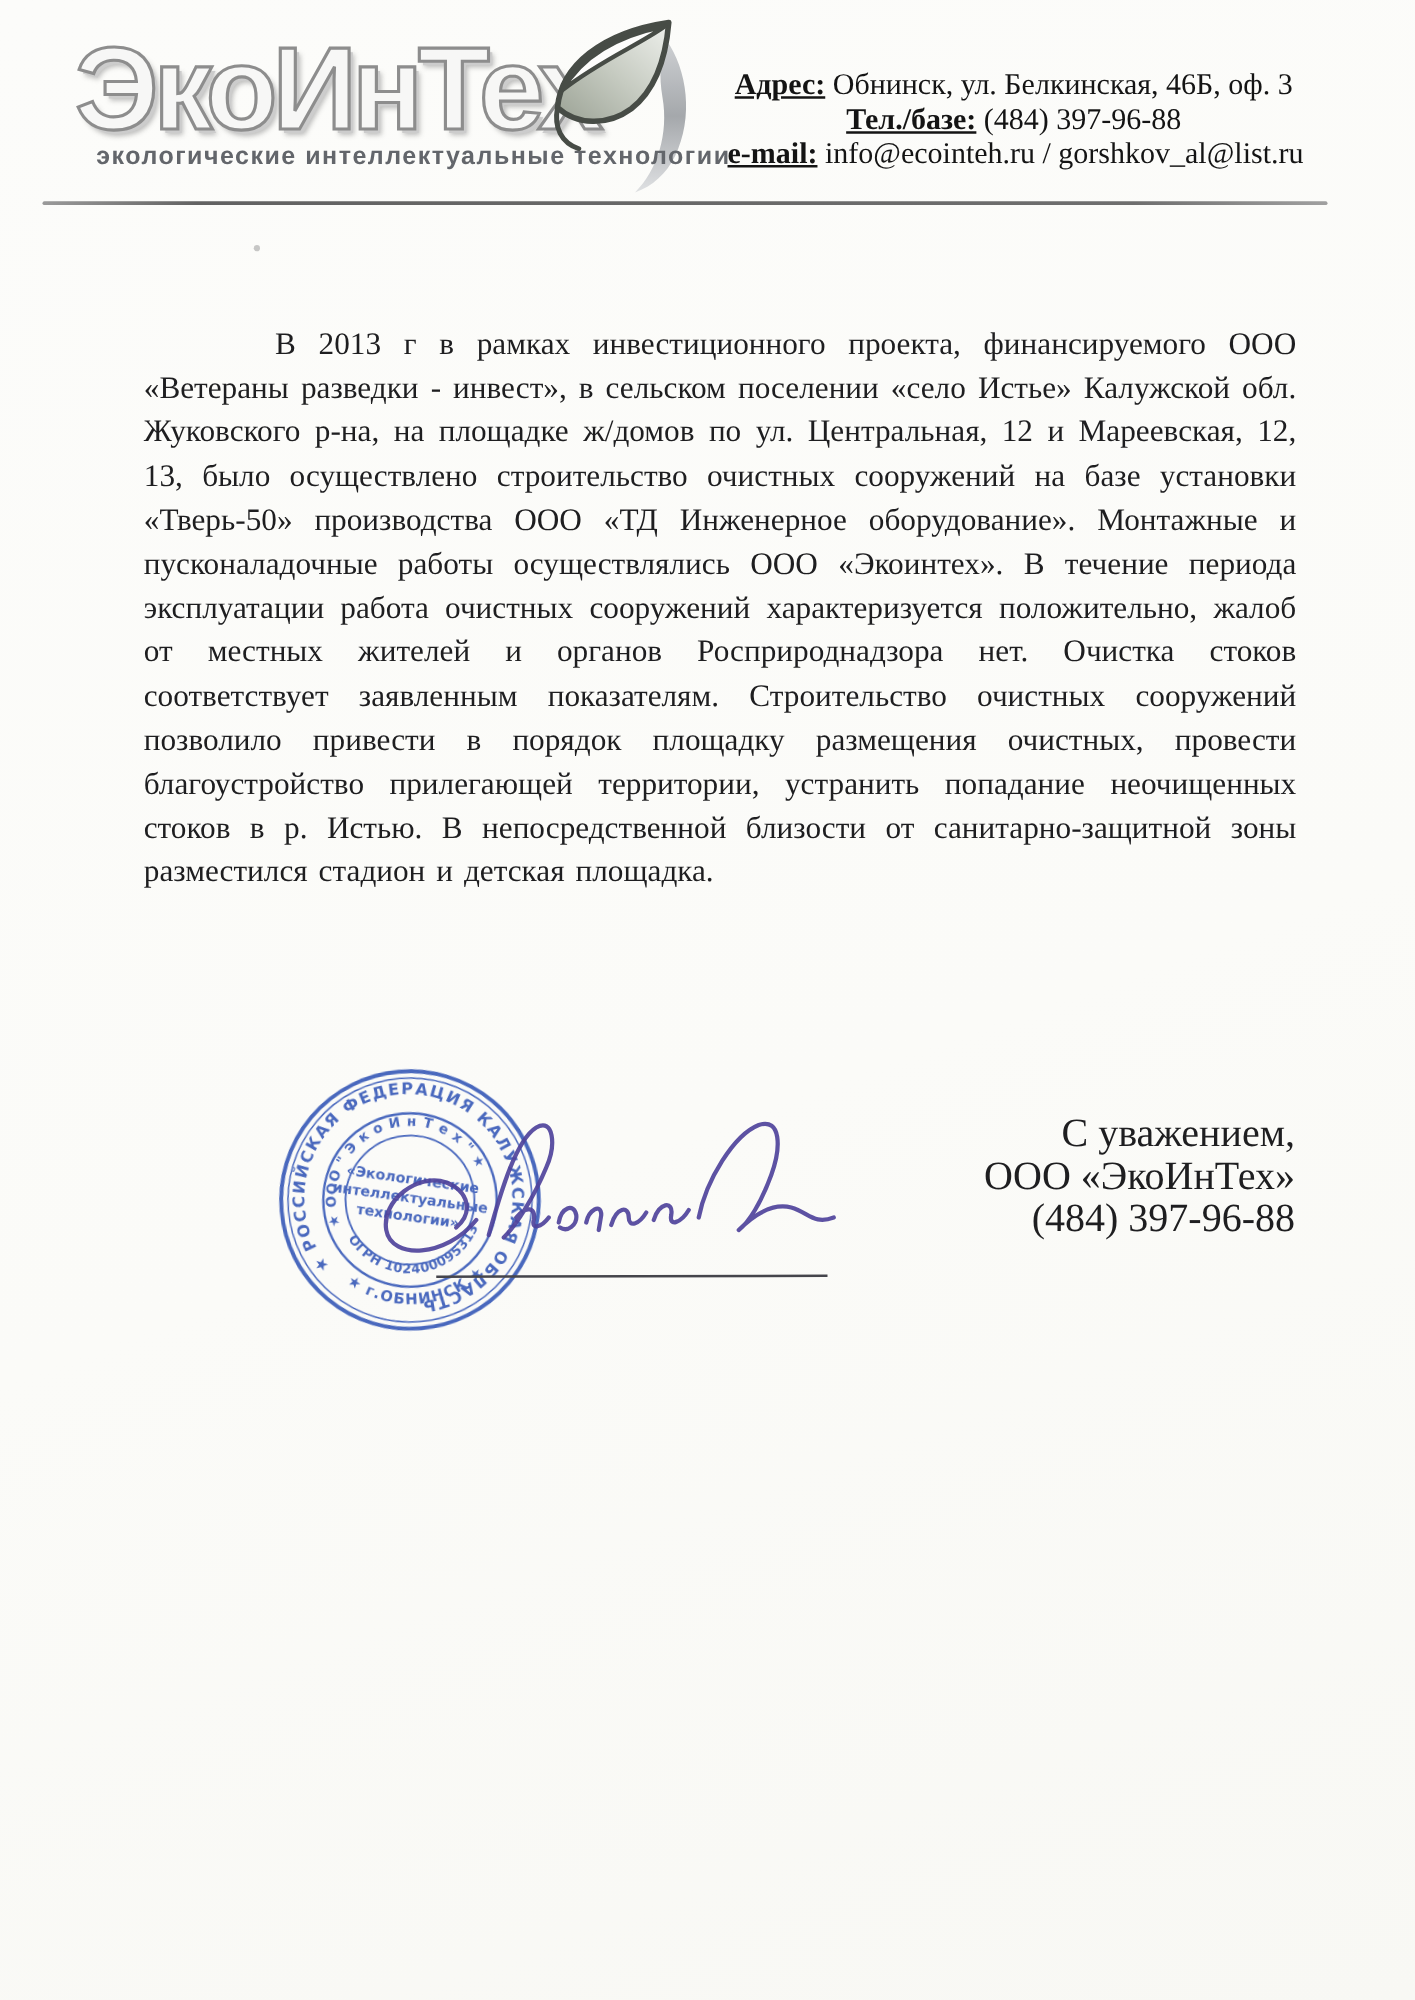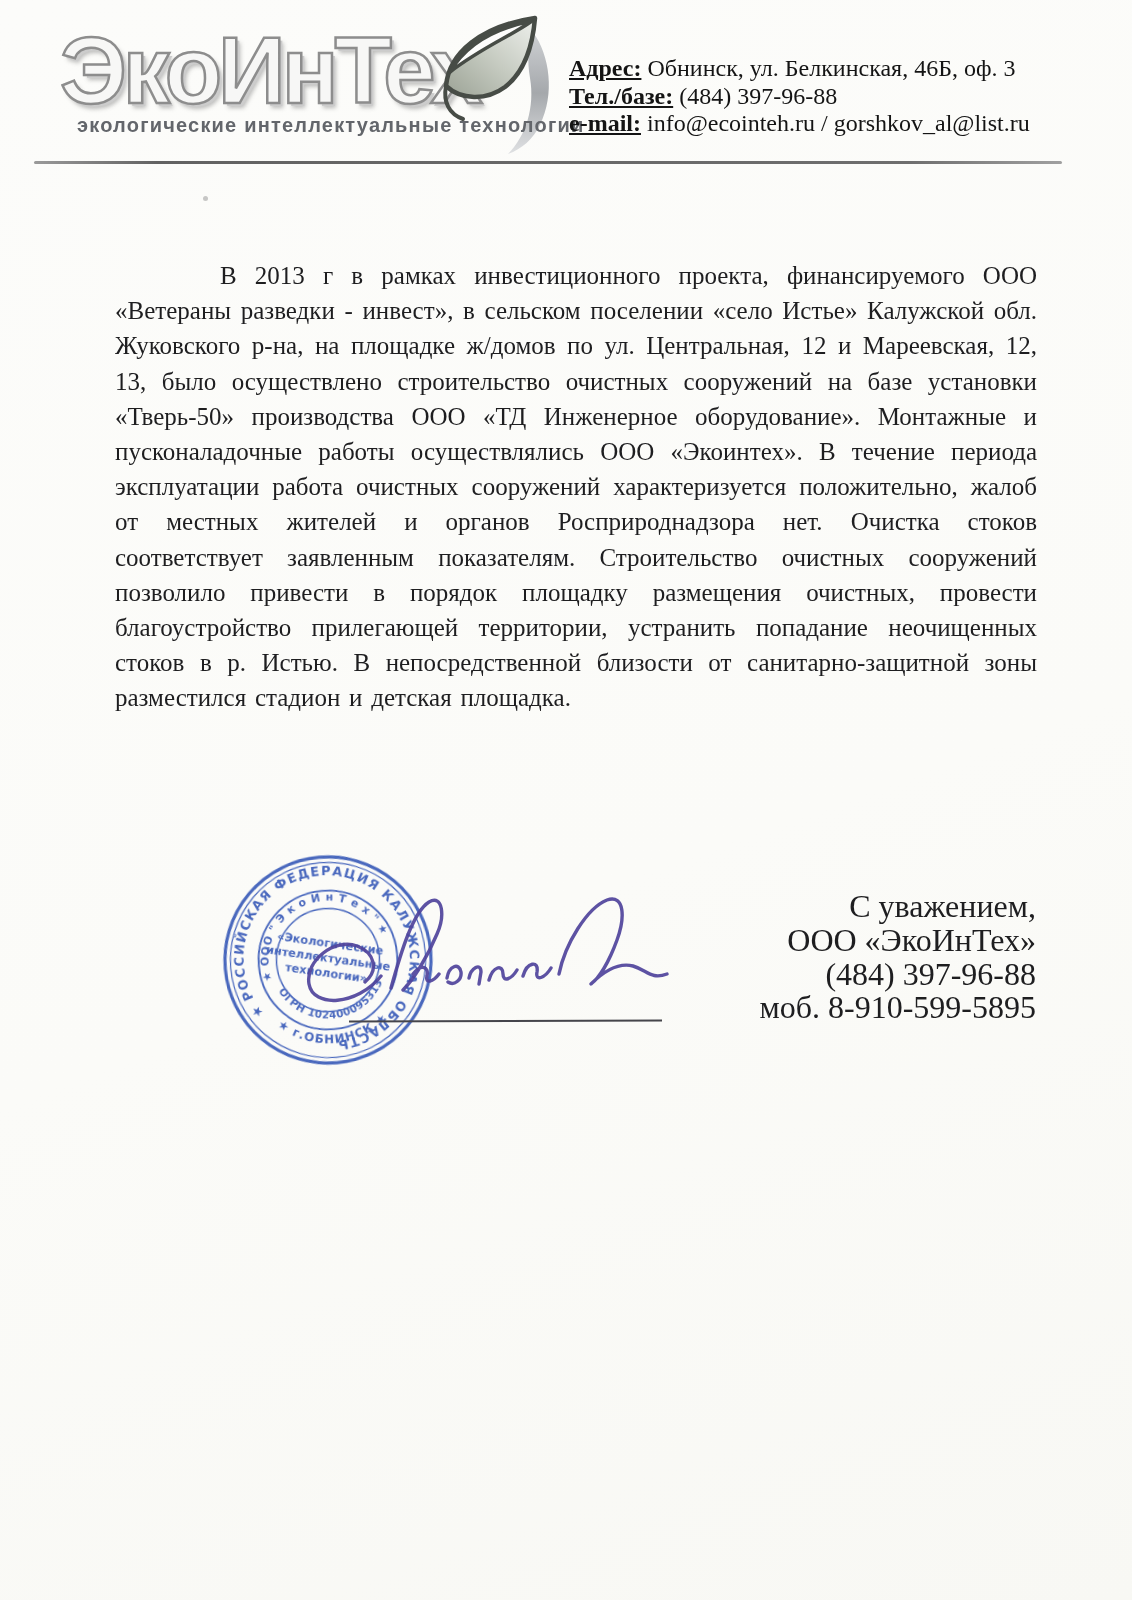--- a/index.html
+++ b/index.html
@@ -17,22 +17,22 @@
     text-shadow:3px 3px 0 #cccccc,4px 5px 4px rgba(70,70,70,.35);
     white-space:nowrap;
   }
   .tagline{
     position:absolute;left:77px;top:114px;width:480px;
     font-family:"Liberation Sans",sans-serif;font-weight:bold;
     font-size:20px;letter-spacing:1.2px;color:#63666b;white-space:nowrap;
   }
   .leaf-wrap{position:absolute;left:436px;top:10px;width:120px;height:146px;}
   .contact{
-    position:absolute;left:569px;top:55px;width:458px;
-    font-size:24px;line-height:27.5px;text-align:left;color:#141414;white-space:nowrap;
+    position:absolute;left:582px;top:55px;width:458px;
+    font-size:24px;line-height:27.5px;text-align:center;color:#141414;white-space:nowrap;
   }
   .contact .lbl{font-weight:bold;text-decoration:underline;}
   .rule{
     position:absolute;left:34px;top:161px;width:1028px;height:3px;
     background:linear-gradient(90deg,#9a9a9a,#626262 12%,#6e6e6e 85%,#a0a0a0);
     border-radius:2px;
   }
   
   .bodytext{
     position:absolute;left:115px;top:258px;width:922px;margin:0;
@@ -132,17 +132,16 @@
          M 264,98 C 270,68 292,32 312,24 C 330,18 330,42 322,64 C 314,86 304,102 296,108
          C 306,98 322,86 338,90 C 352,94 356,104 372,98" fill="none" stroke="#4f439b" stroke-width="3.4" stroke-linecap="round" stroke-linejoin="round" opacity=".92"></path>
   </svg>
 
   <div class="sigline"></div>
 
   <div class="signoff">
     <div>С уважением,</div>
     <div>ООО «ЭкоИнТех»</div>
     <div>(484) 397-96-88</div>
-    <div>моб. 8-910-599-5895</div>
   </div>
 
   <div class="speck"></div>
 </div>
 
 </body></html>

